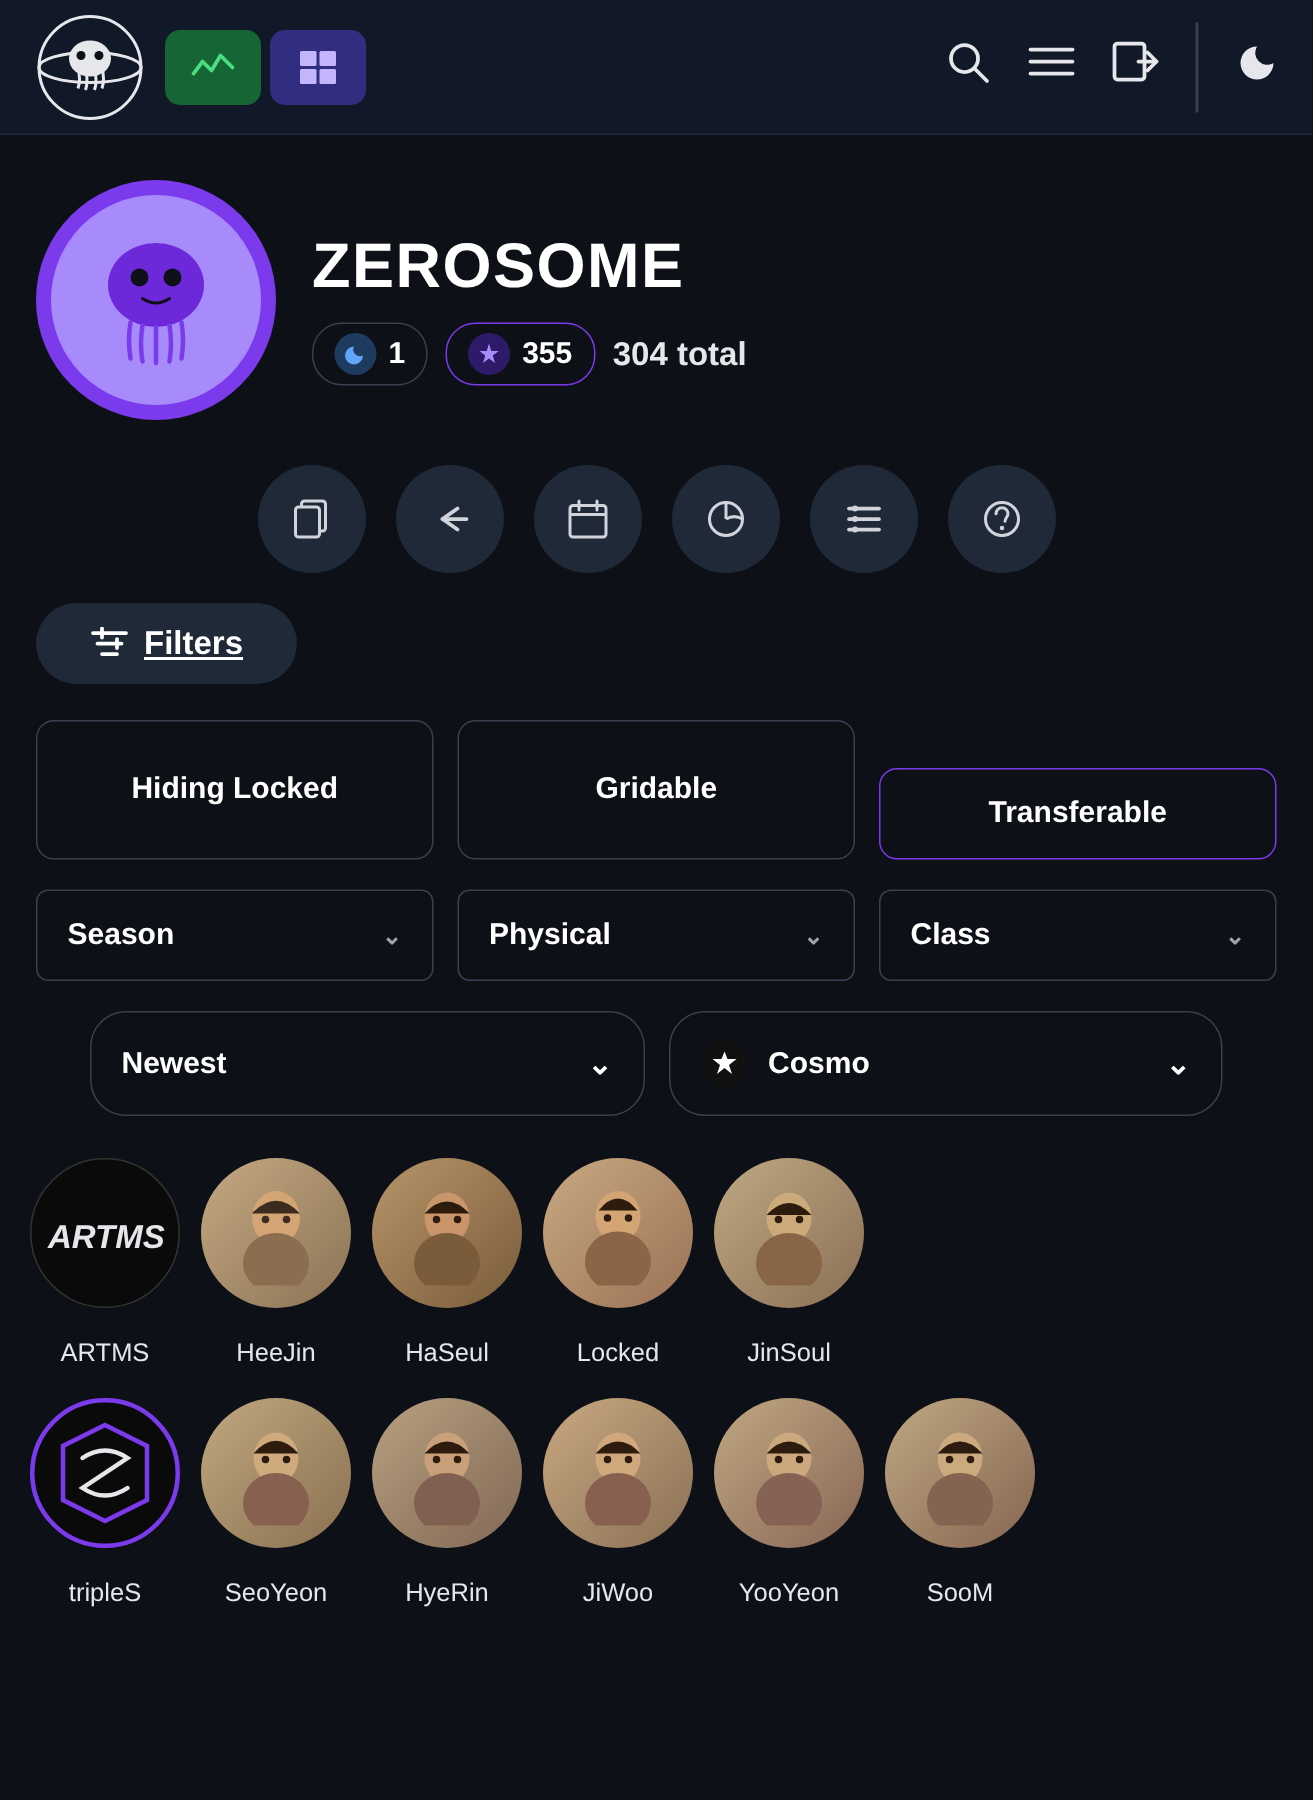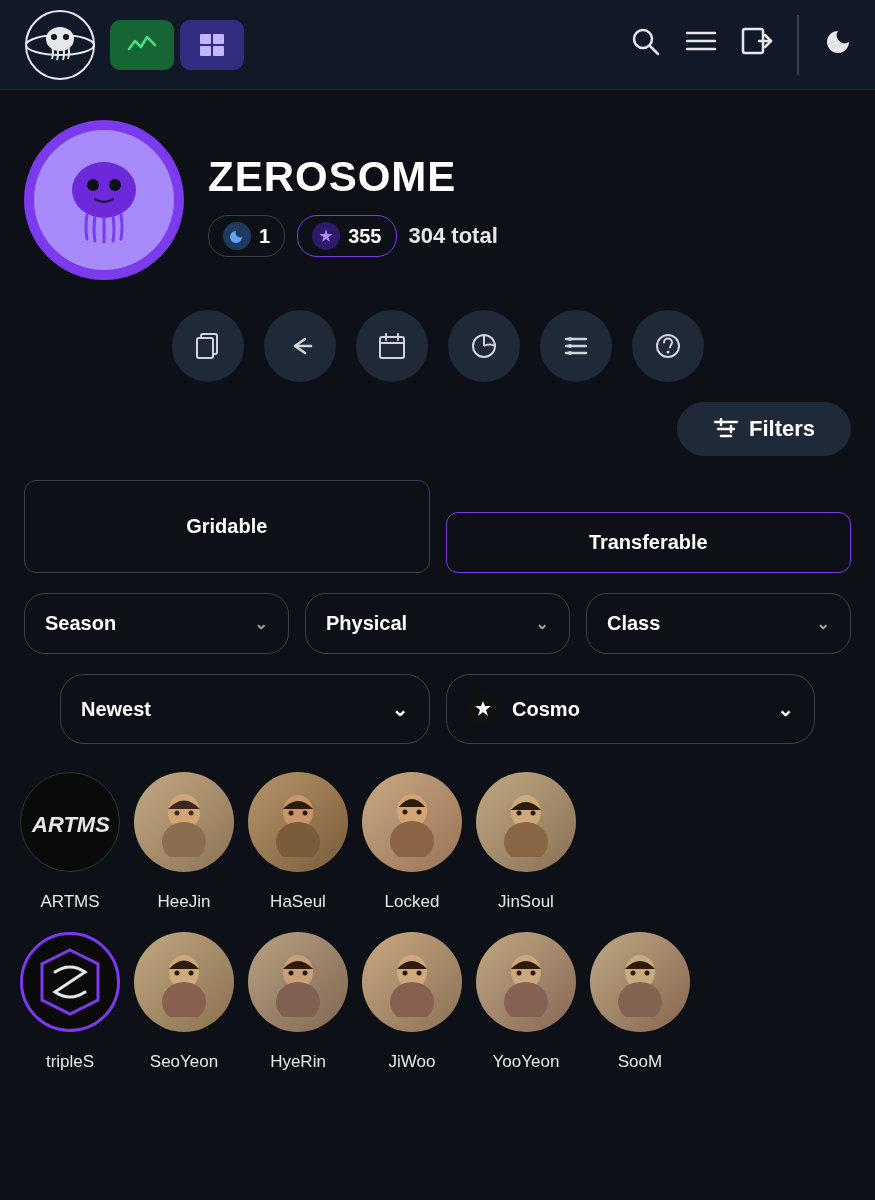--- a/index.html
+++ b/index.html
@@ -161,22 +161,23 @@
       font-size: 26px;
       cursor: pointer;
       display: flex;
       align-items: center;
       justify-content: center;
     }
 
     
     .filters-row {
       display: flex;
-      justify-content: flex-end;
+      justify-content: flex-start;
       padding: 0 24px 24px 24px;
+      text-decoration: underline;
     }
     .filters-btn {
       display: flex;
       align-items: center;
       gap: 10px;
       background: #1f2937;
       border: none;
       color: #ffffff;
       font-size: 22px;
       font-weight: 600;
@@ -213,21 +214,21 @@
       display: flex;
       gap: 16px;
       padding: 0 24px 20px 24px;
     }
     .dropdown-btn {
       flex: 1;
       display: flex;
       align-items: center;
       justify-content: space-between;
       padding: 18px 20px;
-      border-radius: 21px;
+      border-radius: 8px;
       border: 1.5px solid #374151;
       background: transparent;
       color: #ffffff;
       font-size: 20px;
       font-weight: 600;
       cursor: pointer;
     }
     .dropdown-btn .chevron {
       font-size: 16px;
       color: #9ca3af;
@@ -487,20 +488,21 @@
       <line x1="5" y1="11" x2="21" y2="11" stroke="#fff" stroke-width="2.5" stroke-linecap="round"></line>
       <line x1="8" y1="18" x2="18" y2="18" stroke="#fff" stroke-width="2.5" stroke-linecap="round"></line>
       <line x1="8" y1="1" x2="8" y2="7" stroke="#fff" stroke-width="2.5" stroke-linecap="round"></line>
       <line x1="18" y1="8" x2="18" y2="14" stroke="#fff" stroke-width="2.5" stroke-linecap="round"></line>
     </svg>
     <span>Filters</span>
   </button>
 </div>
 
 <div class="toggle-row">
+  <button class="toggle-btn">Hiding Locked</button>
   <button class="toggle-btn">Gridable</button>
   <button class="toggle-btn active-purple">Transferable</button>
 </div>
 
 <div class="dropdown-row">
   <button class="dropdown-btn">
     <span>Season</span>
     <span class="chevron">⌄</span>
   </button>
   <button class="dropdown-btn">

